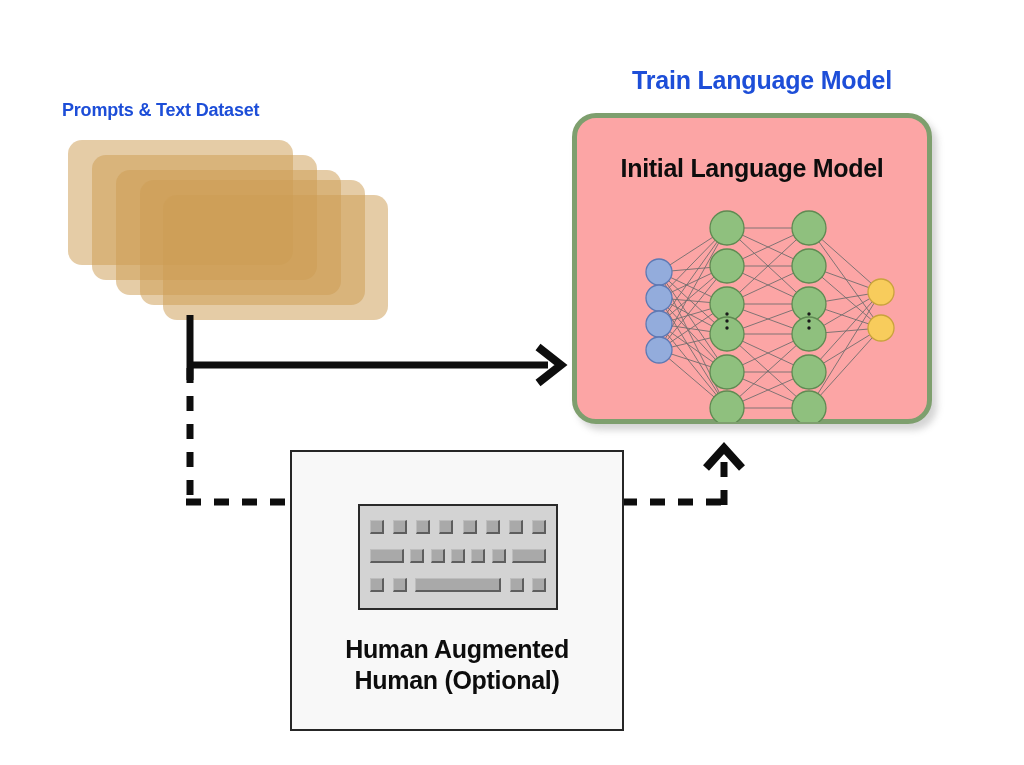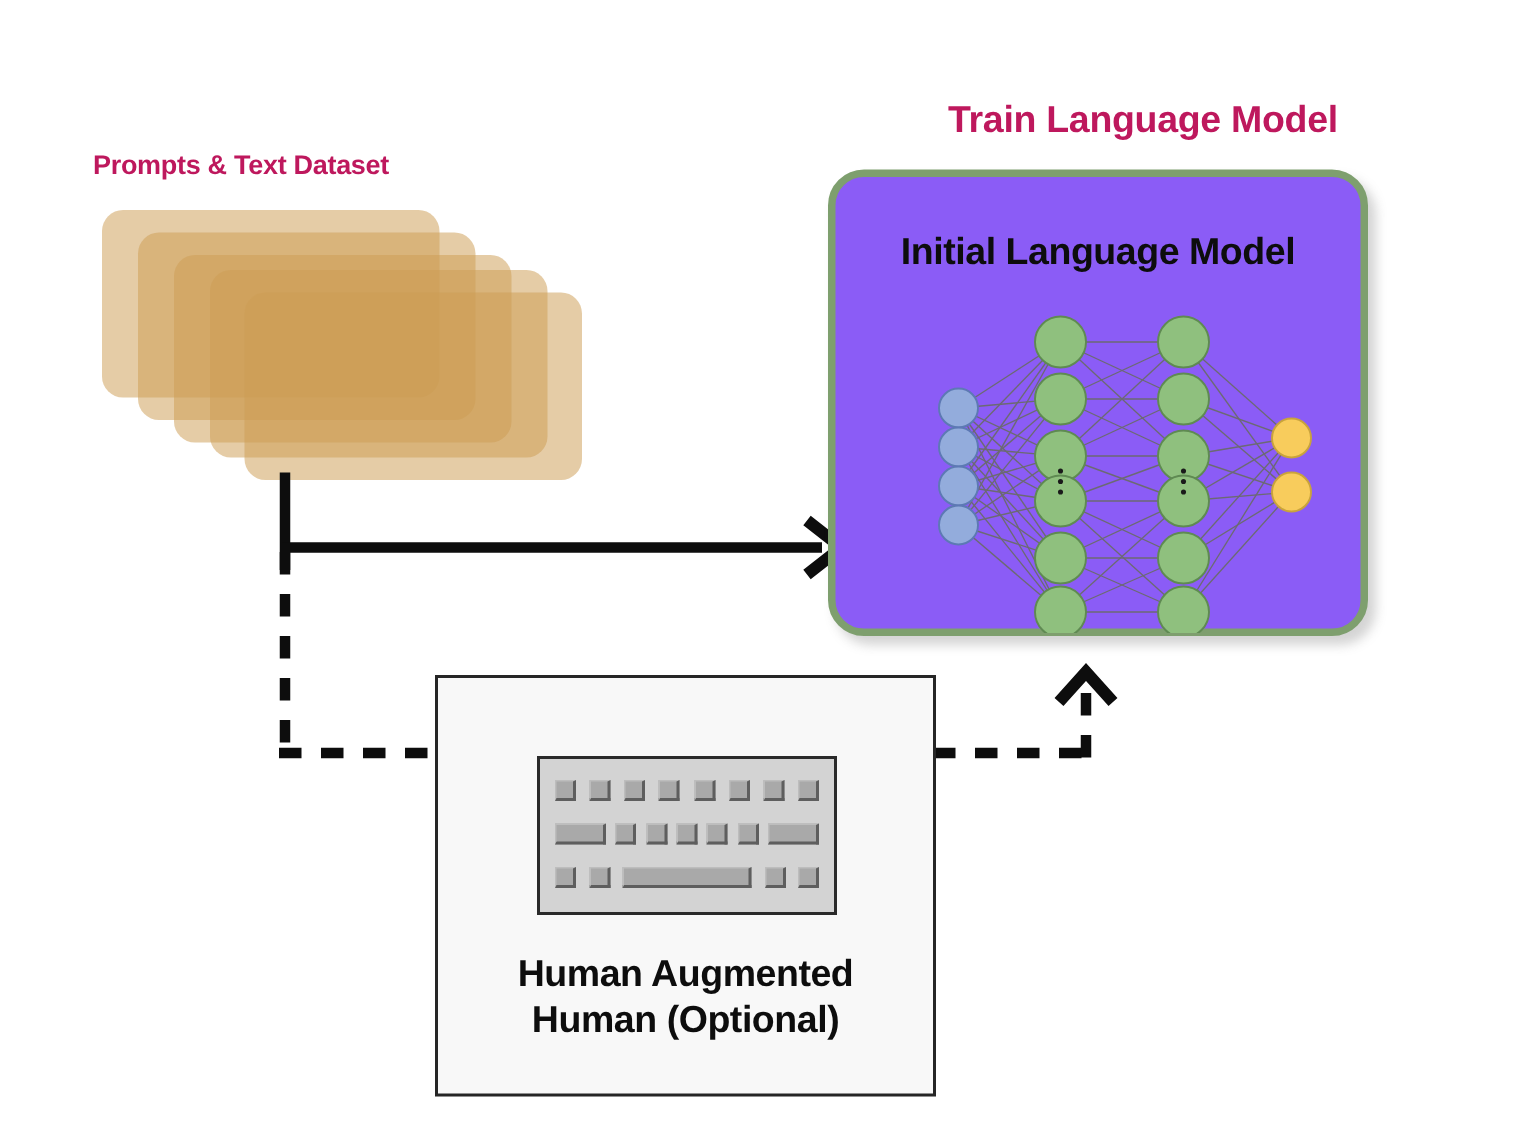--- a/index.html
+++ b/index.html
@@ -17,21 +17,21 @@
     width: 1024px;
     height: 765px;
     background: #ffffff;
     overflow: hidden;
   }
 
   
   .label {
     position: absolute;
     font-weight: bold;
-    color: #be185d;
+    color: #1d4ed8;
     white-space: nowrap;
     letter-spacing: -0.2px;
   }
 
   
   #dataset-stack {
     position: absolute;
     left: 68px;
     top: 140px;
     width: 320px;
@@ -51,26 +51,26 @@
     left: 0;
     top: 0;
     width: 1024px;
     height: 765px;
     pointer-events: none;
   }
 
   
   #model-box {
     position: absolute;
-    left: 552px;
+    left: 572px;
     top: 113px;
     width: 360px;
     height: 311px;
     box-sizing: border-box;
-    background: #8b5cf6;
+    background: #fca5a5;
     border: 5px solid #7e9f6e;
     border-radius: 24px;
     box-shadow: 5px 6px 7px rgba(120, 120, 120, 0.32);
   }
   #model-title {
     position: absolute;
     left: 0;
     right: 0;
     top: 36px;
     text-align: center;

